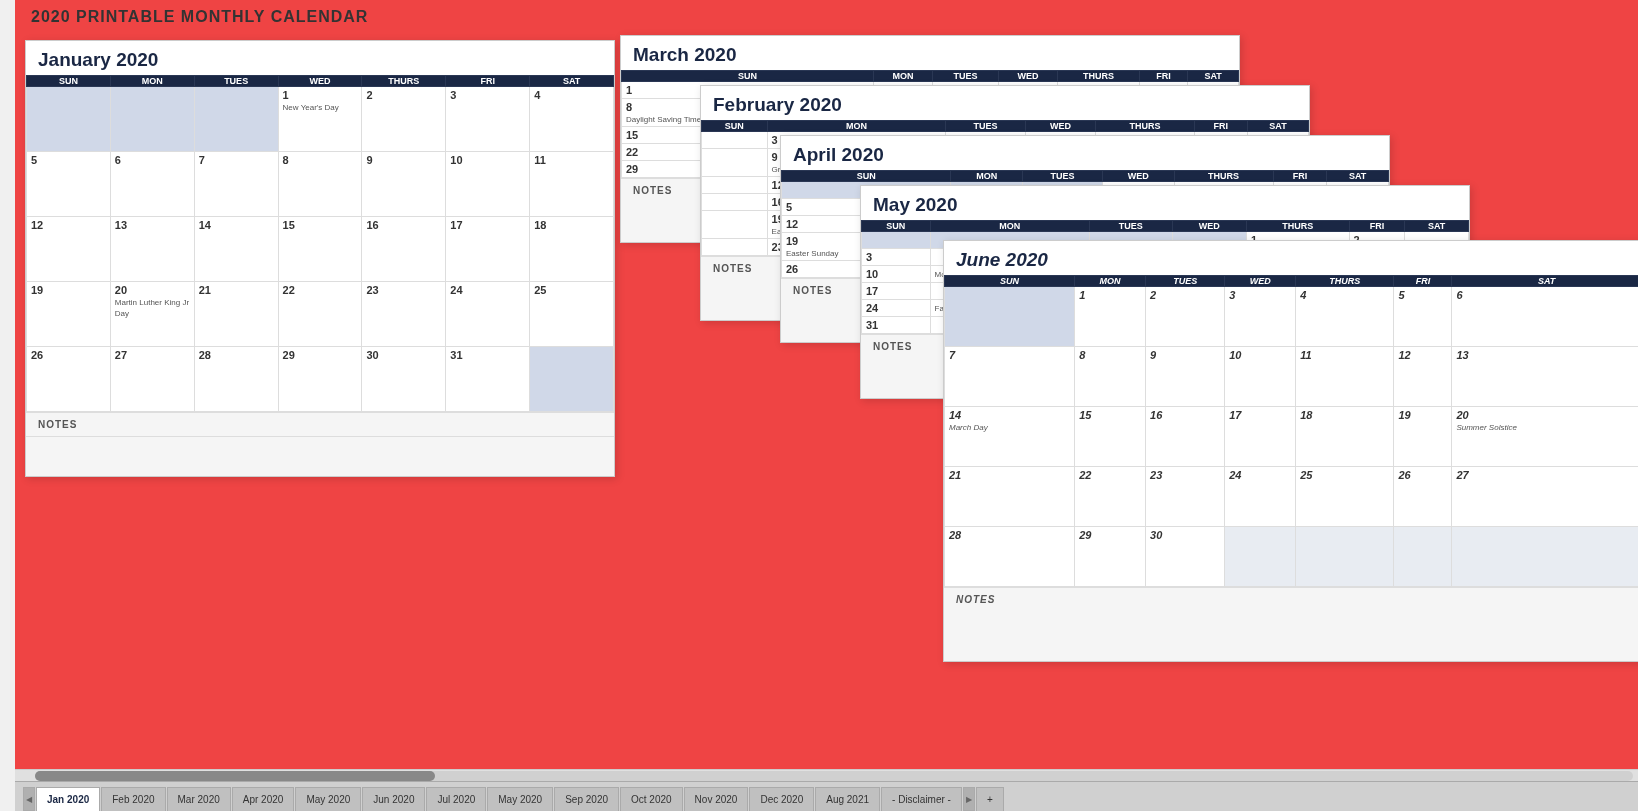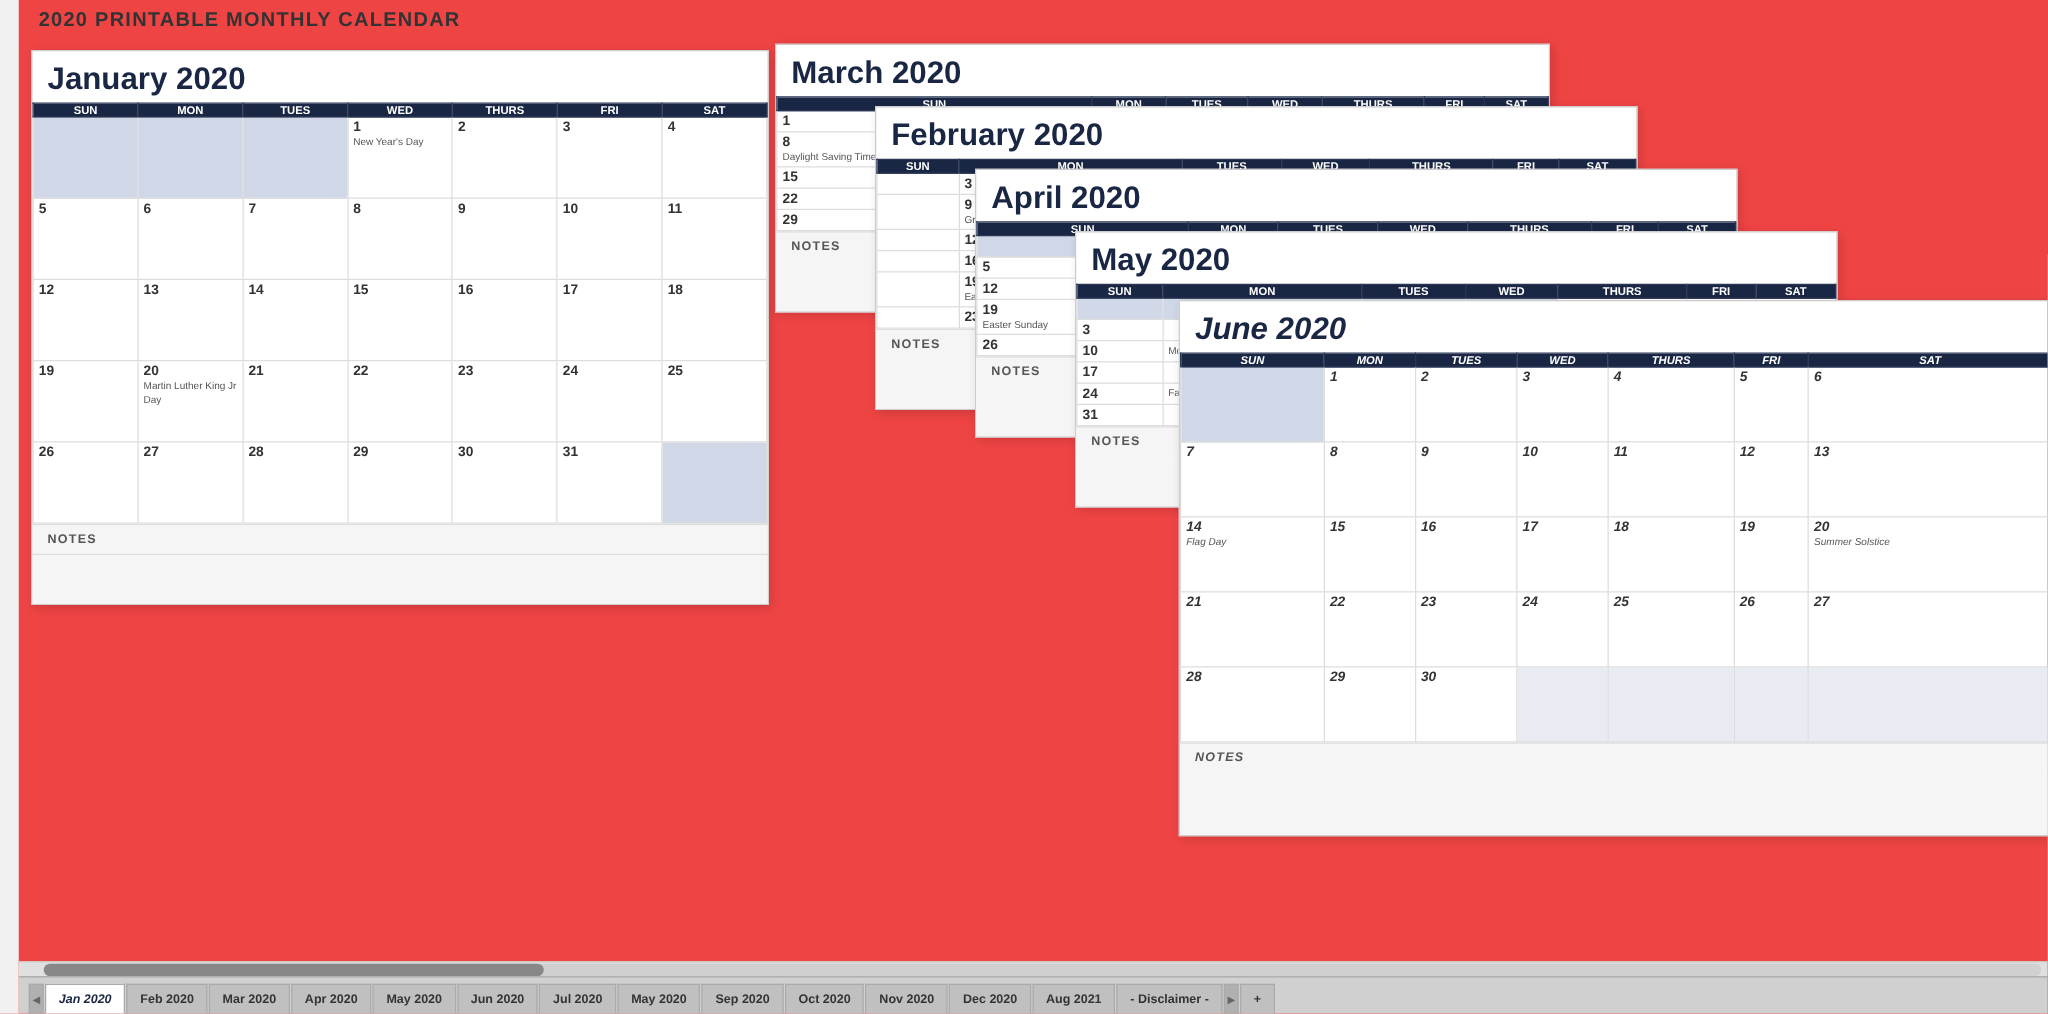--- a/index.html
+++ b/index.html
@@ -30,21 +30,21 @@
 
     
     .cal-card {
       position: absolute;
       background: white;
       border: 1px solid #ccc;
       box-shadow: 2px 2px 8px rgba(0,0,0,0.15);
     }
 
     .cal-month-title {
-      font-size: 25px;
+      font-size: 19px;
       font-weight: bold;
       color: #1a2744;
       padding: 8px 4px 4px 12px;
     }
 
     .cal-table {
       width: 100%;
       border-collapse: collapse;
     }
 
@@ -117,28 +117,26 @@
       padding: 0 10px;
       font-size: 10px;
       display: flex;
       align-items: center;
       background: #c0c0c0;
       border: 1px solid #aaa;
       border-bottom: none;
       cursor: pointer;
       white-space: nowrap;
       color: #333;
-      font-weight: bold;
     }
 
     .tab-item.active {
       background: white;
       color: #1a2744;
       font-weight: bold;
-      font-style: italic;
     }
 
     .tab-bar-scroll {
       width: 12px;
       height: 24px;
       background: #b0b0b0;
       border: 1px solid #aaa;
       display: flex;
       align-items: center;
       justify-content: center;
@@ -773,21 +771,21 @@
               <span class="day-num">11</span>
             </td>
           <td>
               <span class="day-num">12</span>
             </td>
           <td>
               <span class="day-num">13</span>
             </td>
         </tr>
         <tr>
-          <td><span class="day-num">14</span><span class="holiday">Flag Day</span></td>
+          <td><span class="day-num">14</span><span class="holiday">March Day</span></td>
           <td>
               <span class="day-num">15</span>
             </td>
           <td>
               <span class="day-num">16</span>
             </td>
           <td>
               <span class="day-num">17</span>
             </td>
           <td>

